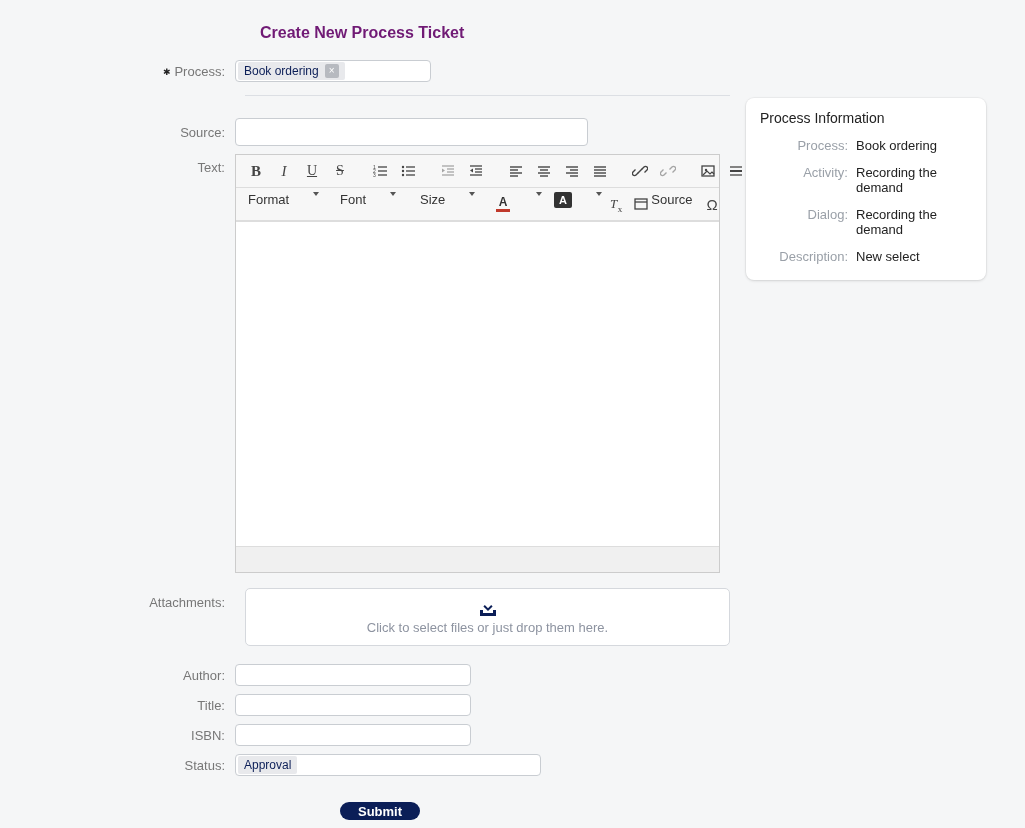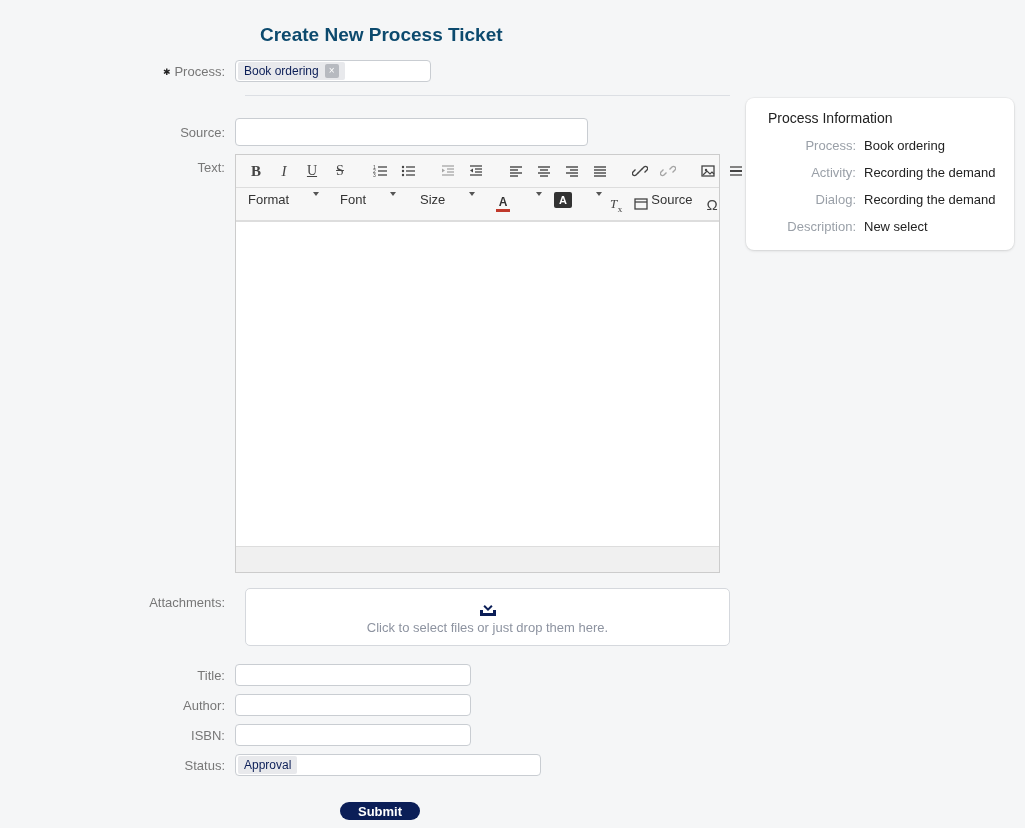--- a/index.html
+++ b/index.html
@@ -10,23 +10,23 @@
     font-size:13px;
     color:#222;
     width:1025px;
     height:828px;
     overflow:hidden;
     position:relative;
   }
   .page-title {
     position:absolute;
     left:260px; top:24px;
-    font-size:19px;
+    font-size:16px;
     font-weight:700;
-    color:#0c4a6e;
+    color:#701a75;
   }
   .form {
     position:absolute;
     left:0; top:60px;
     width:730px;
   }
   .row {
     display:flex;
     align-items:center;
     margin-bottom:8px;
@@ -180,25 +180,25 @@
     padding:0 18px;
     font-size:13px;
     font-weight:700;
     cursor:pointer;
   }
 
   
   .info-card{
     position:absolute;
     left:746px; top:98px;
-    width:268px;
+    width:240px;
     background:#fff;
     border-radius:8px;
     box-shadow:0 1px 3px rgba(0,0,0,.12), 0 0 0 1px rgba(0,0,0,.03);
-    padding:12px 14px 14px 22px;
+    padding:12px 14px 14px 14px;
   }
   .info-card h3{
     margin:0 0 12px 0;
     font-size:14px;
     font-weight:400;
     color:#222;
   }
   .info-card .irow{
     display:flex;
     align-items:baseline;
@@ -445,26 +445,26 @@
         <rect x="2" y="13" width="16" height="3" fill="#0b1e57"></rect>
         <rect x="2" y="10" width="3" height="4" fill="#0b1e57"></rect>
         <rect x="15" y="10" width="3" height="4" fill="#0b1e57"></rect>
       </svg>
     <span>Click to select files or just drop them here.</span>
   </div>
 
   <div style="height:18px;"></div>
   
   <div class="row">
+    <div class="label">Author:</div>
+    <input class="text-input sm" style="">
+  </div>
+  
+  <div class="row">
     <div class="label">Title:</div>
-    <input class="text-input sm" style="">
-  </div>
-  
-  <div class="row">
-    <div class="label">Author:</div>
     <input class="text-input sm" style="">
   </div>
   
   <div class="row">
     <div class="label">ISBN:</div>
     <input class="text-input sm" style="">
   </div>
   
   <div class="row">
     <div class="label">Status:</div>

